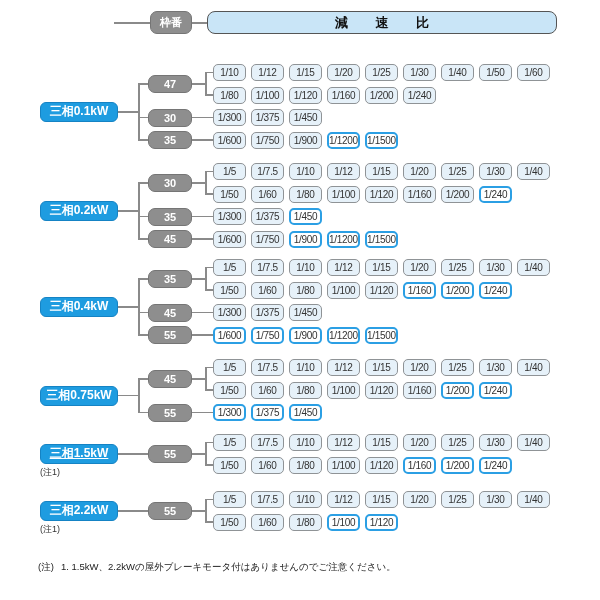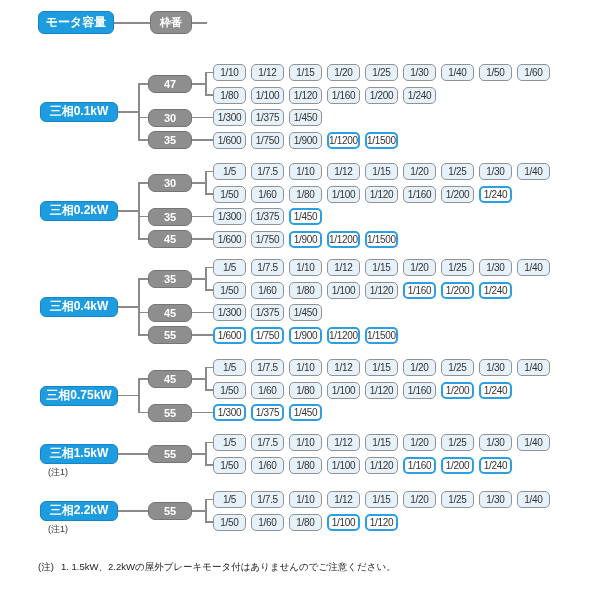--- a/index.html
+++ b/index.html
@@ -22,40 +22,40 @@
     background:var(--header-fill); color:#111; font-weight:bold; font-size:13px;
     border:1px solid var(--header-border); border-radius:8px;
     letter-spacing:12px; text-indent:12px;
   }
   .cell {
     background:var(--ratio-fill); color:#333; font-size:10px; letter-spacing:-0.3px;
     border:1px solid var(--ratio-border); border-radius:5px; white-space:nowrap;
   }
   .cell.lim { background:#ffffff; border:2px solid var(--limited-border); }
   .ln { position:absolute; background:var(--line-gray); }
-  .note-ref { position:absolute; font-size:9px; color:#333;margin-left:8px; }
+  .note-ref { position:absolute; font-size:9px; color:#333; }
 
   .notes { position:absolute; left:38px; top:560px; font-size:9.5px; color:#222; line-height:14px; }
   .note-row { display:flex; }
   .note-marker { width:23px; flex:0 0 auto; }
   .mini-box {
     display:inline-block; width:16px; height:8px; background:#fff;
     border:1.5px solid var(--limited-border); border-radius:3px;
     vertical-align:-1px; margin:0 3px;
   }
 </style>
 </head>
 <body>
 
 <div class="page">
 
-  <div class="abs flexc motor-box" style="left:38px; top:11px; width:76px; height:23px;">モータ容量</div>
   <div class="ln" style="left:114px; top:22px; width:36px; height:1.5px;"></div>
   <div class="abs flexc frame-box" style="left:150px; top:11px; width:42px; height:23px;">枠番</div>
   <div class="ln" style="left:192px; top:22px; width:15px; height:1.5px;"></div>
+  <div class="abs flexc ratio-hdr" style="left:207px; top:11px; width:350px; height:23px;">減 速 比</div>
 
   <div id="diagram">
       <div class="abs flexc motor-box" style="left: 40px; top: 101.875px; width: 78px; height: 20px;">三相0.1kW</div>
       <div class="ln" style="left: 118px; top: 111.125px; width: 20px; height: 1.5px;"></div>
       <div class="ln" style="left: 138px; top: 83px; width: 1.5px; height: 57.75px;"></div>
       <div class="ln" style="left: 138px; top: 83px; width: 10px; height: 1.5px;"></div>
       <div class="ln" style="left: 138px; top: 116.75px; width: 10px; height: 1.5px;"></div>
       <div class="ln" style="left: 138px; top: 139.25px; width: 10px; height: 1.5px;"></div>
       <div class="abs flexc frame-box" style="left: 148px; top: 74.75px; width: 44px; height: 18px;">47</div>
       <div class="ln" style="left: 192px; top: 83px; width: 13px; height: 1.5px;"></div>
@@ -194,21 +194,21 @@
       <div class="abs flexc cell" style="left: 327px; top: 381.5px; width: 33px; height: 17px;">1/100</div>
       <div class="abs flexc cell" style="left: 365px; top: 381.5px; width: 33px; height: 17px;">1/120</div>
       <div class="abs flexc cell" style="left: 403px; top: 381.5px; width: 33px; height: 17px;">1/160</div>
       <div class="abs flexc cell lim" style="left: 441px; top: 381.5px; width: 33px; height: 17px;">1/200</div>
       <div class="abs flexc cell lim" style="left: 479px; top: 381.5px; width: 33px; height: 17px;">1/240</div>
       <div class="abs flexc frame-box" style="left: 148px; top: 403.5px; width: 44px; height: 18px;">55</div>
       <div class="ln" style="left: 192px; top: 411.75px; width: 21px; height: 1.5px;"></div>
       <div class="abs flexc cell lim" style="left: 213px; top: 404px; width: 33px; height: 17px;">1/300</div>
       <div class="abs flexc cell lim" style="left: 251px; top: 404px; width: 33px; height: 17px;">1/375</div>
       <div class="abs flexc cell lim" style="left: 289px; top: 404px; width: 33px; height: 17px;">1/450</div>
-      <div class="abs flexc motor-box" style="left: 40px; top: 443.75px; width: 78px; height: 20px;">三相1.5kW</div>
+      <div class="abs flexc motor-box" style="left: 40px; top: 443.75px; width: 78px; height: 20px; text-decoration: underline;">三相1.5kW</div>
       <div class="note-ref" style="left: 40px; top: 465.75px;">(注1)</div>
       <div class="ln" style="left: 118px; top: 453px; width: 30px; height: 1.5px;"></div>
       <div class="abs flexc frame-box" style="left: 148px; top: 444.75px; width: 44px; height: 18px;">55</div>
       <div class="ln" style="left: 192px; top: 453px; width: 13px; height: 1.5px;"></div>
       <div class="ln" style="left: 205px; top: 441.75px; width: 1.5px; height: 24px;"></div>
       <div class="ln" style="left: 205px; top: 441.75px; width: 8px; height: 1.5px;"></div>
       <div class="ln" style="left: 205px; top: 464.25px; width: 8px; height: 1.5px;"></div>
       <div class="abs flexc cell" style="left: 213px; top: 434px; width: 33px; height: 17px;">1/5</div>
       <div class="abs flexc cell" style="left: 251px; top: 434px; width: 33px; height: 17px;">1/7.5</div>
       <div class="abs flexc cell" style="left: 289px; top: 434px; width: 33px; height: 17px;">1/10</div>

